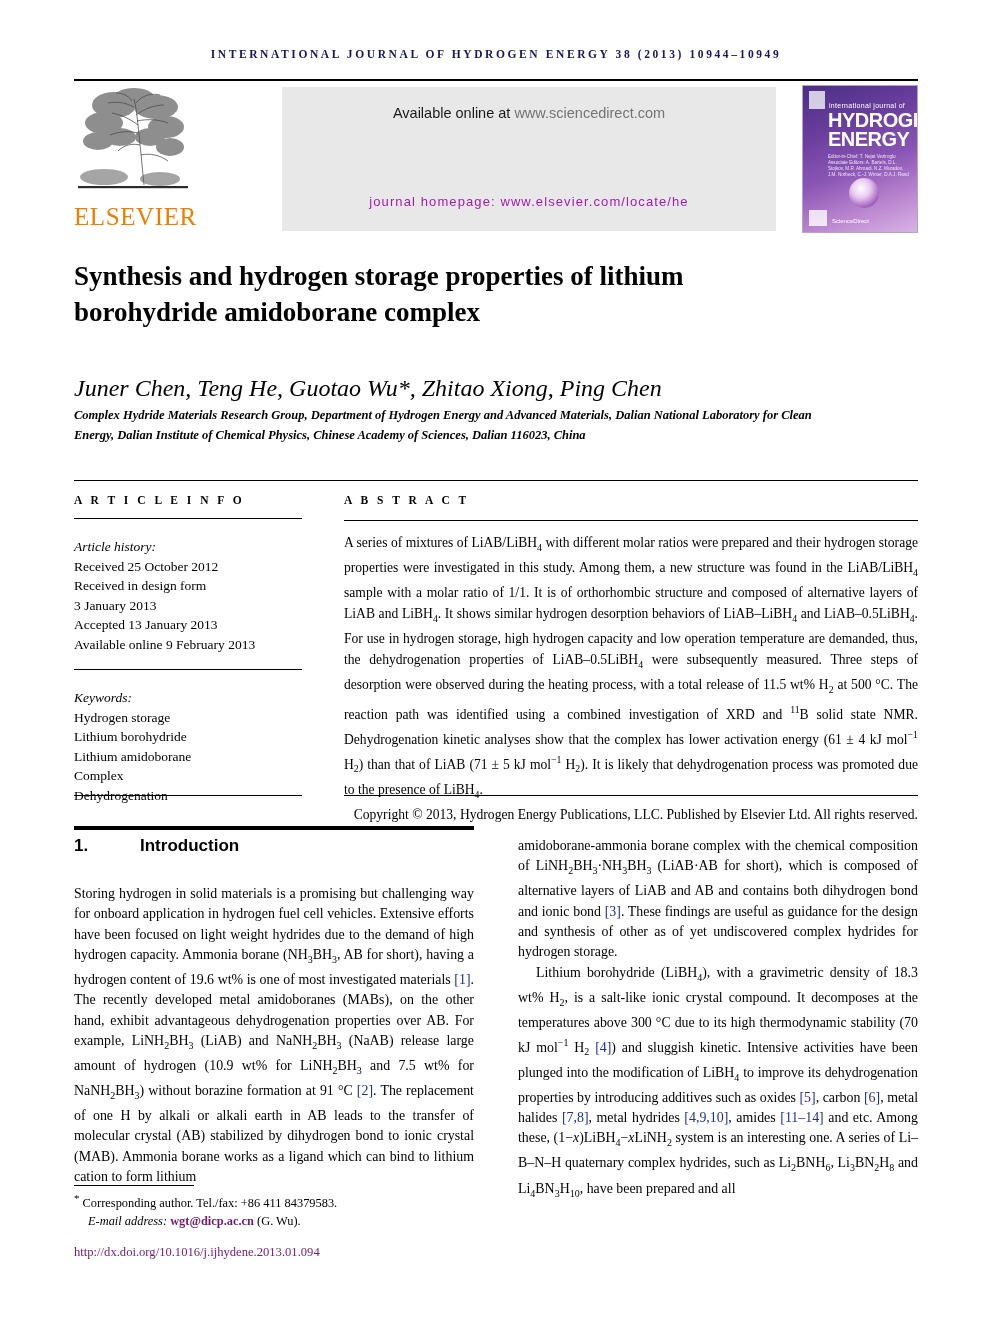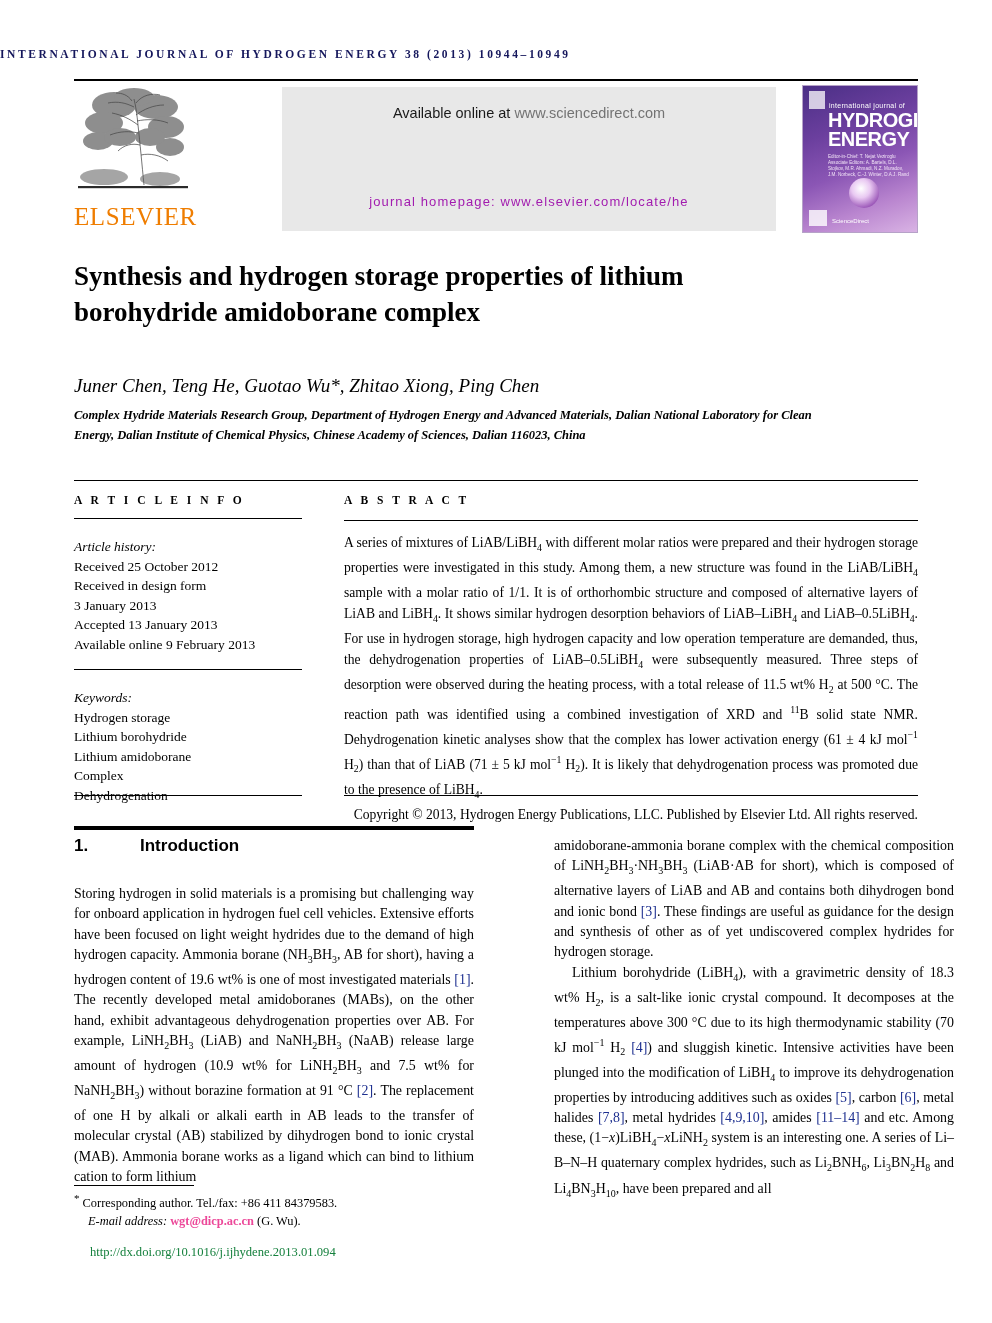--- a/index.html
+++ b/index.html
@@ -16,21 +16,21 @@
     width: 992px;
     height: 1323px;
     background: #fff;
     overflow: hidden;
   }
 
   
   .running-head {
     position: absolute;
     top: 48px; left: 0; right: 0;
-    text-align: left;
+    text-align: center;
     font-family: "Liberation Serif", serif;
     font-weight: bold;
     font-size: 11.5px;
     letter-spacing: 2.6px;
     color: #15175c;
     text-transform: uppercase;
   }
   .rule-top {
     position: absolute;
     top: 79px; left: 74px; right: 74px;
@@ -177,21 +177,21 @@
     font-weight: bold; font-size: 13px; color: #1a1a1a;
   }
 
   
   .authors {
     position: absolute;
     left: 74px; top: 375px;
     width: 800px;
     font-family: "Liberation Serif", serif;
     font-style: italic;
-    font-size: 19px;
+    font-size: 24px;
     color: #000;
   }
   .affil {
     position: absolute;
     left: 74px; top: 406px;
     width: 760px;
     font-family: "Liberation Serif", serif;
     font-style: italic;
     font-weight: bold;
     font-size: 12.5px;
@@ -268,21 +268,21 @@
     position: absolute; left: 74px; top: 836px;
     font-family: "Liberation Sans", sans-serif;
     font-weight: bold; font-size: 17px; color: #000;
   }
   .intro-head .num { display:inline-block; width: 66px; }
 
   .col-left {
     position: absolute; left: 74px; top: 884px; width: 400px;
   }
   .col-right {
-    position: absolute; left: 518px; top: 836px; width: 400px; margin-left: 36px;
+    position: absolute; left: 518px; top: 836px; width: 400px;
   }
   .ptext {
     font-family: "Liberation Serif", serif;
     font-size: 13.9px;
     line-height: 20.3px;
     text-align: justify;
     color: #000;
   }
   .ptext + .ptext { text-indent: 18px; }
   .ref { color: #1d2f8f; }
@@ -291,31 +291,31 @@
   .foot-rule {
     position: absolute; left: 74px; top: 1185px; width: 120px; height: 1px; background: #000;
   }
   .footnote {
     position: absolute; left: 74px; top: 1189px; width: 420px;
     font-family: "Liberation Serif", serif;
     font-size: 12.4px; line-height: 18px;
   }
   .footnote .star { font-size: 11px; vertical-align: super; }
   .footnote .em { font-style: italic; }
-  .footnote .mail { color: #ec4899; font-weight: bold; margin-top: 43px; }
+  .footnote .mail { color: #701a75; font-weight: bold; margin-top: 43px; }
 
   .issn-line {
     position: absolute; left: 74px; top: 1227px; width: 850px;
     font-family: "Liberation Serif", serif;
     font-size: 12.6px; line-height: 18px;
   }
   .doi-line {
     position: absolute; left: 74px; top: 1245px;
     font-family: "Liberation Serif", serif;
-    font-size: 12.6px; color: #15803d; margin-left: 16px;
+    font-size: 12.6px; color: #701a75;
   }
   sub, sup { font-size: .72em; }
 </style>
 </head>
 <body>
 
 <div class="page">
 
   <div class="running-head">INTERNATIONAL JOURNAL OF HYDROGEN ENERGY 38 (2013) 10944–10949</div>
   <div class="rule-top"></div>

